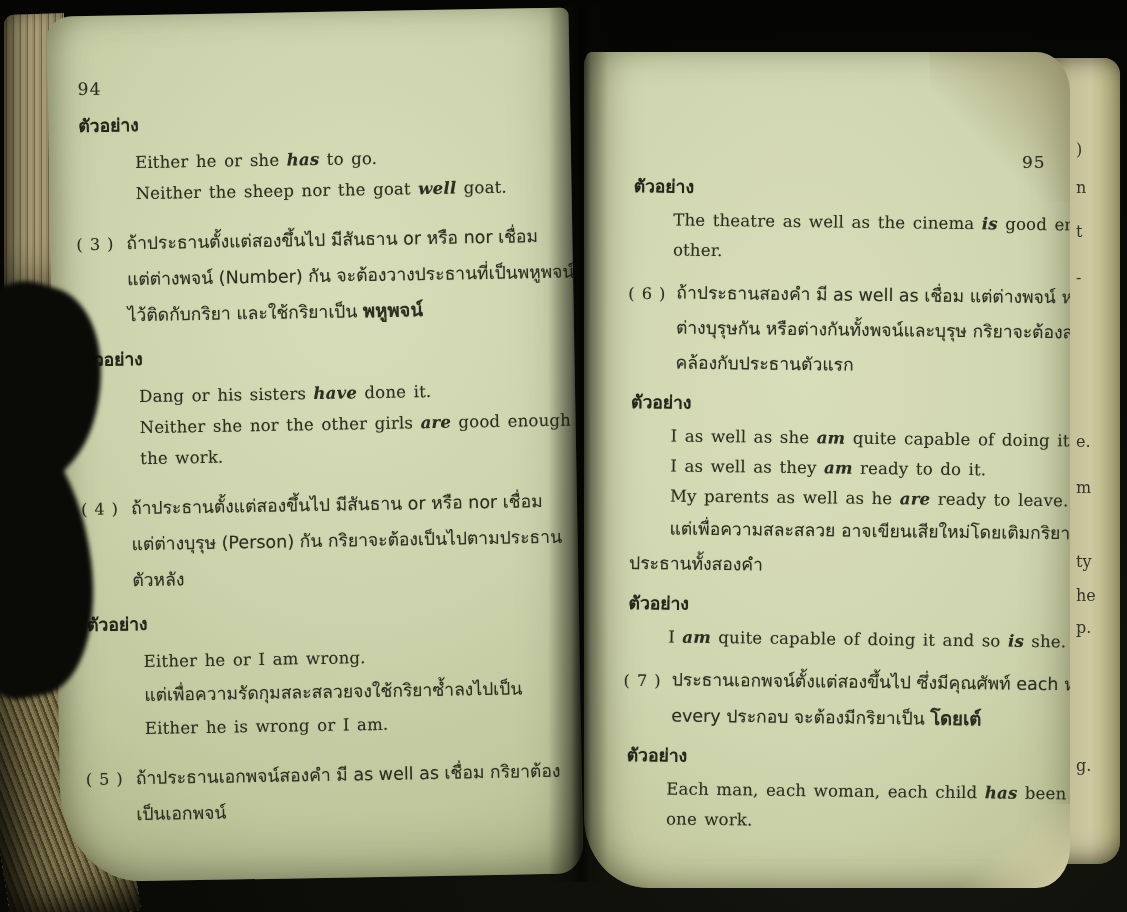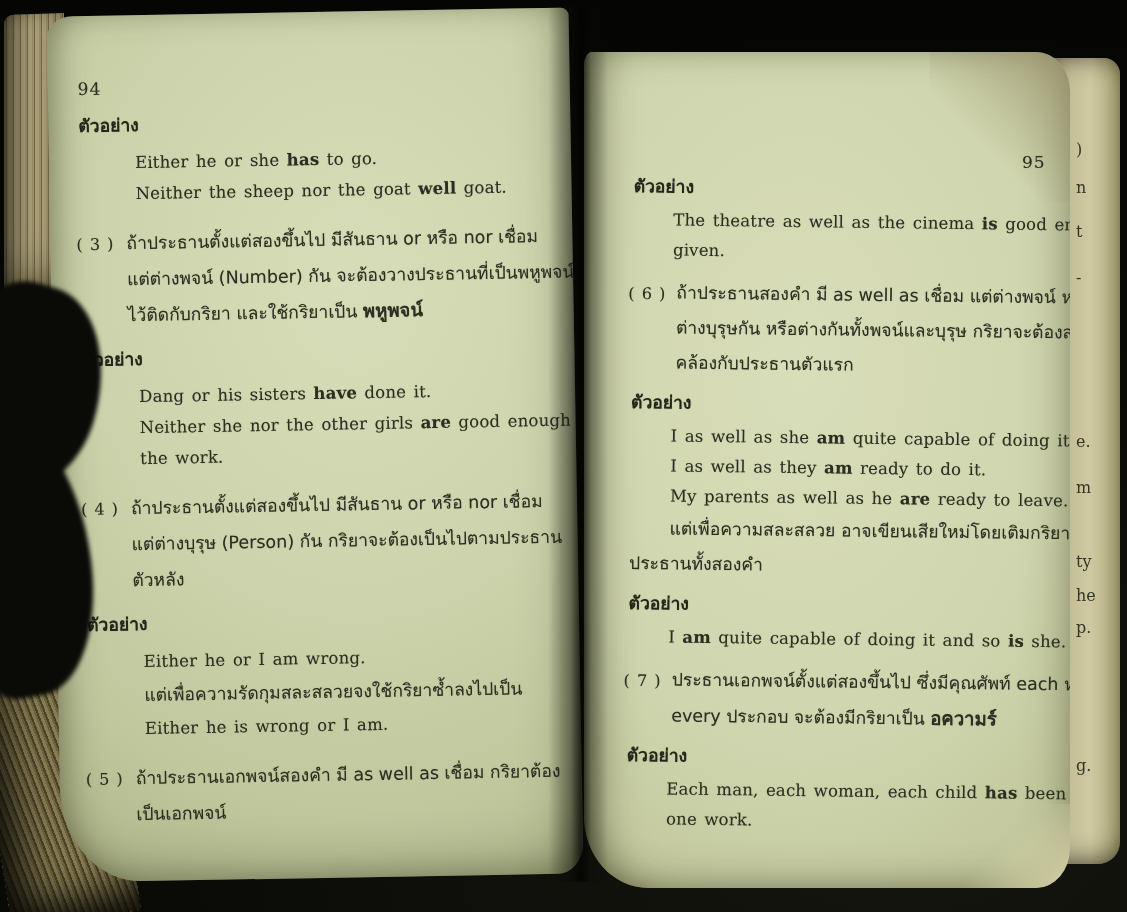--- a/index.html
+++ b/index.html
@@ -69,21 +69,21 @@
   .line{white-space:nowrap;line-height:31px;}
   .line.thai{line-height:36px;}
   .eng{font-family:"DejaVu Serif","Liberation Serif",serif;font-size:16.5px;word-spacing:2px;letter-spacing:.2px;}
   .thai{font-family:"DejaVu Sans",sans-serif;font-size:17.5px;}
   .ind0{padding-left:0;}
   .ind2{padding-left:56px;}
   .rp .ind2{padding-left:40px;}
   .item .line{position:relative;padding-left:46px;}
   .rp .item .line{padding-left:44px;}
   .num{position:absolute;left:-4px;top:1px;font-family:"DejaVu Serif",serif;font-size:16px;letter-spacing:1px;}
-  b.bi{font-weight:bold;}
+  b.bi{font-weight:bold;font-style:italic;}
   .line.thai b.bi{font-style:normal;font-size:18.5px;}
   
   .rp .heading{margin-top:8px;}
   .rp .example{margin-top:5px;}
   .rp .item{margin-top:10px;}
   .rp .line{line-height:30px;}
   .rp .line.thai{line-height:35px;}
   
   .frag{position:absolute;left:30px;font-size:16px;font-family:"DejaVu Serif",serif;}
   .f0{top:82px;}.f1{top:120px;}.f2{top:164px;}.f3{top:210px;}.f4{top:374px;}
@@ -151,42 +151,42 @@
 
   <div class="page right-page rp">
     <div class="rp-corner"></div>
     <div class="rp-curl"></div>
     <div class="pageno-right">95</div>
     <div class="content">
       <div>
           <div class="block heading thai">ตัวอย่าง</div>
           <div class="block example">
             <div class="line eng ind2"><span>The theatre as well as the cinema </span><b class="bi">is</b><span> good entertain-</span></div>
-            <div class="line eng ind2"><span>given.</span></div>
+            <div class="line eng ind2"><span>other.</span></div>
           </div>
           <div class="block item">
             <div class="line thai"><span class="num">( 6 )</span><span>ถ้าประธานสองคำ  มี as well as เชื่อม  แต่ต่างพจน์  หรือ</span></div>
             <div class="line thai"><span>ต่างบุรุษกัน  หรือต่างกันทั้งพจน์และบุรุษ  กริยาจะต้องสอด</span></div>
             <div class="line thai"><span>คล้องกับประธานตัวแรก</span></div>
           </div>
           <div class="block heading thai">ตัวอย่าง</div>
           <div class="block example">
             <div class="line eng ind2"><span>I as well as she </span><b class="bi">am</b><span> quite capable of doing it.</span></div>
             <div class="line eng ind2"><span>I as well as they </span><b class="bi">am</b><span> ready to do it.</span></div>
             <div class="line eng ind2"><span>My parents as well as he </span><b class="bi">are</b><span> ready to leave.</span></div>
             <div class="line thai ind2"><span>แต่เพื่อความสละสลวย   อาจเขียนเสียใหม่โดยเติมกริยาให้</span></div>
             <div class="line thai ind0"><span>ประธานทั้งสองคำ</span></div>
           </div>
           <div class="block heading thai">ตัวอย่าง</div>
           <div class="block example">
             <div class="line eng ind2"><span>I </span><b class="bi">am</b><span> quite capable of doing it and so </span><b class="bi">is</b><span> she.</span></div>
           </div>
           <div class="block item">
             <div class="line thai"><span class="num">( 7 )</span><span>ประธานเอกพจน์ตั้งแต่สองขึ้นไป  ซึ่งมีคุณศัพท์ each  หรือ</span></div>
-            <div class="line thai"><span>every ประกอบ  จะต้องมีกริยาเป็น </span><b class="bi">อความร์</b></div>
+            <div class="line thai"><span>every ประกอบ  จะต้องมีกริยาเป็น </span><b class="bi">โดยเต์</b></div>
           </div>
           <div class="block heading thai">ตัวอย่าง</div>
           <div class="block example">
             <div class="line eng ind2"><span>Each man, each woman, each child </span><b class="bi">has</b><span> been given</span></div>
             <div class="line eng ind2"><span>one work.</span></div>
           </div>
         </div>
     </div>
   </div>
 

